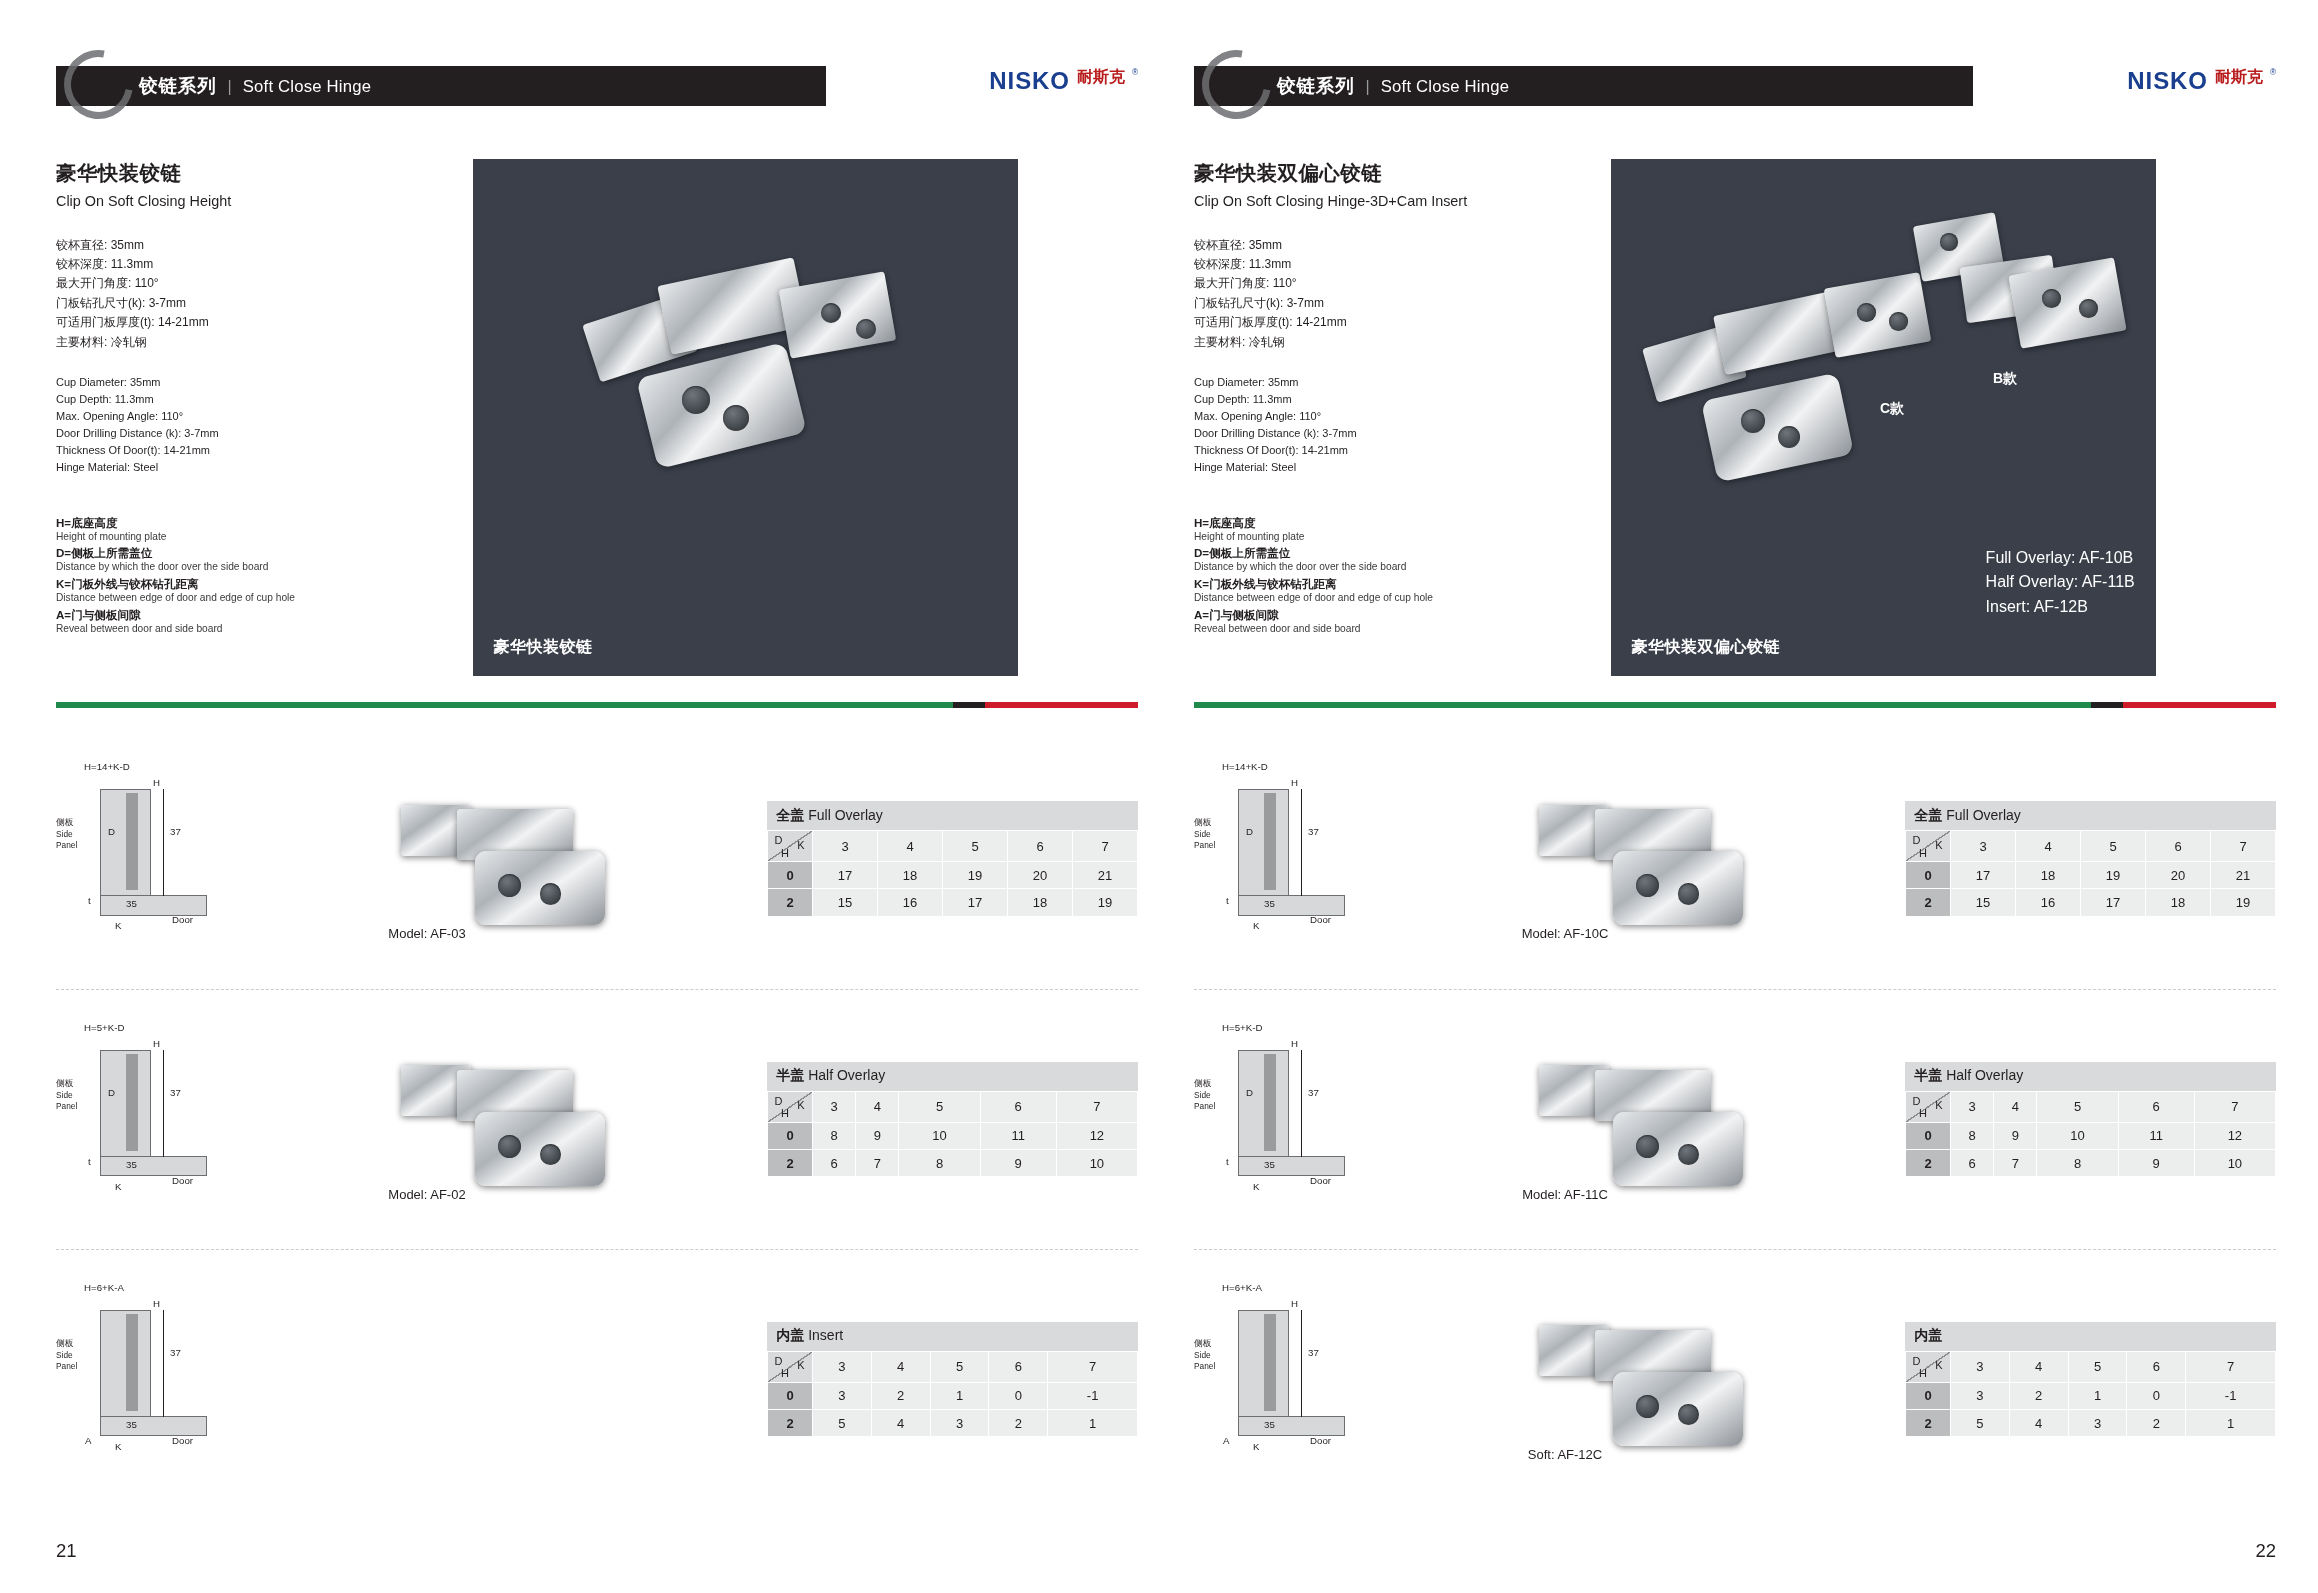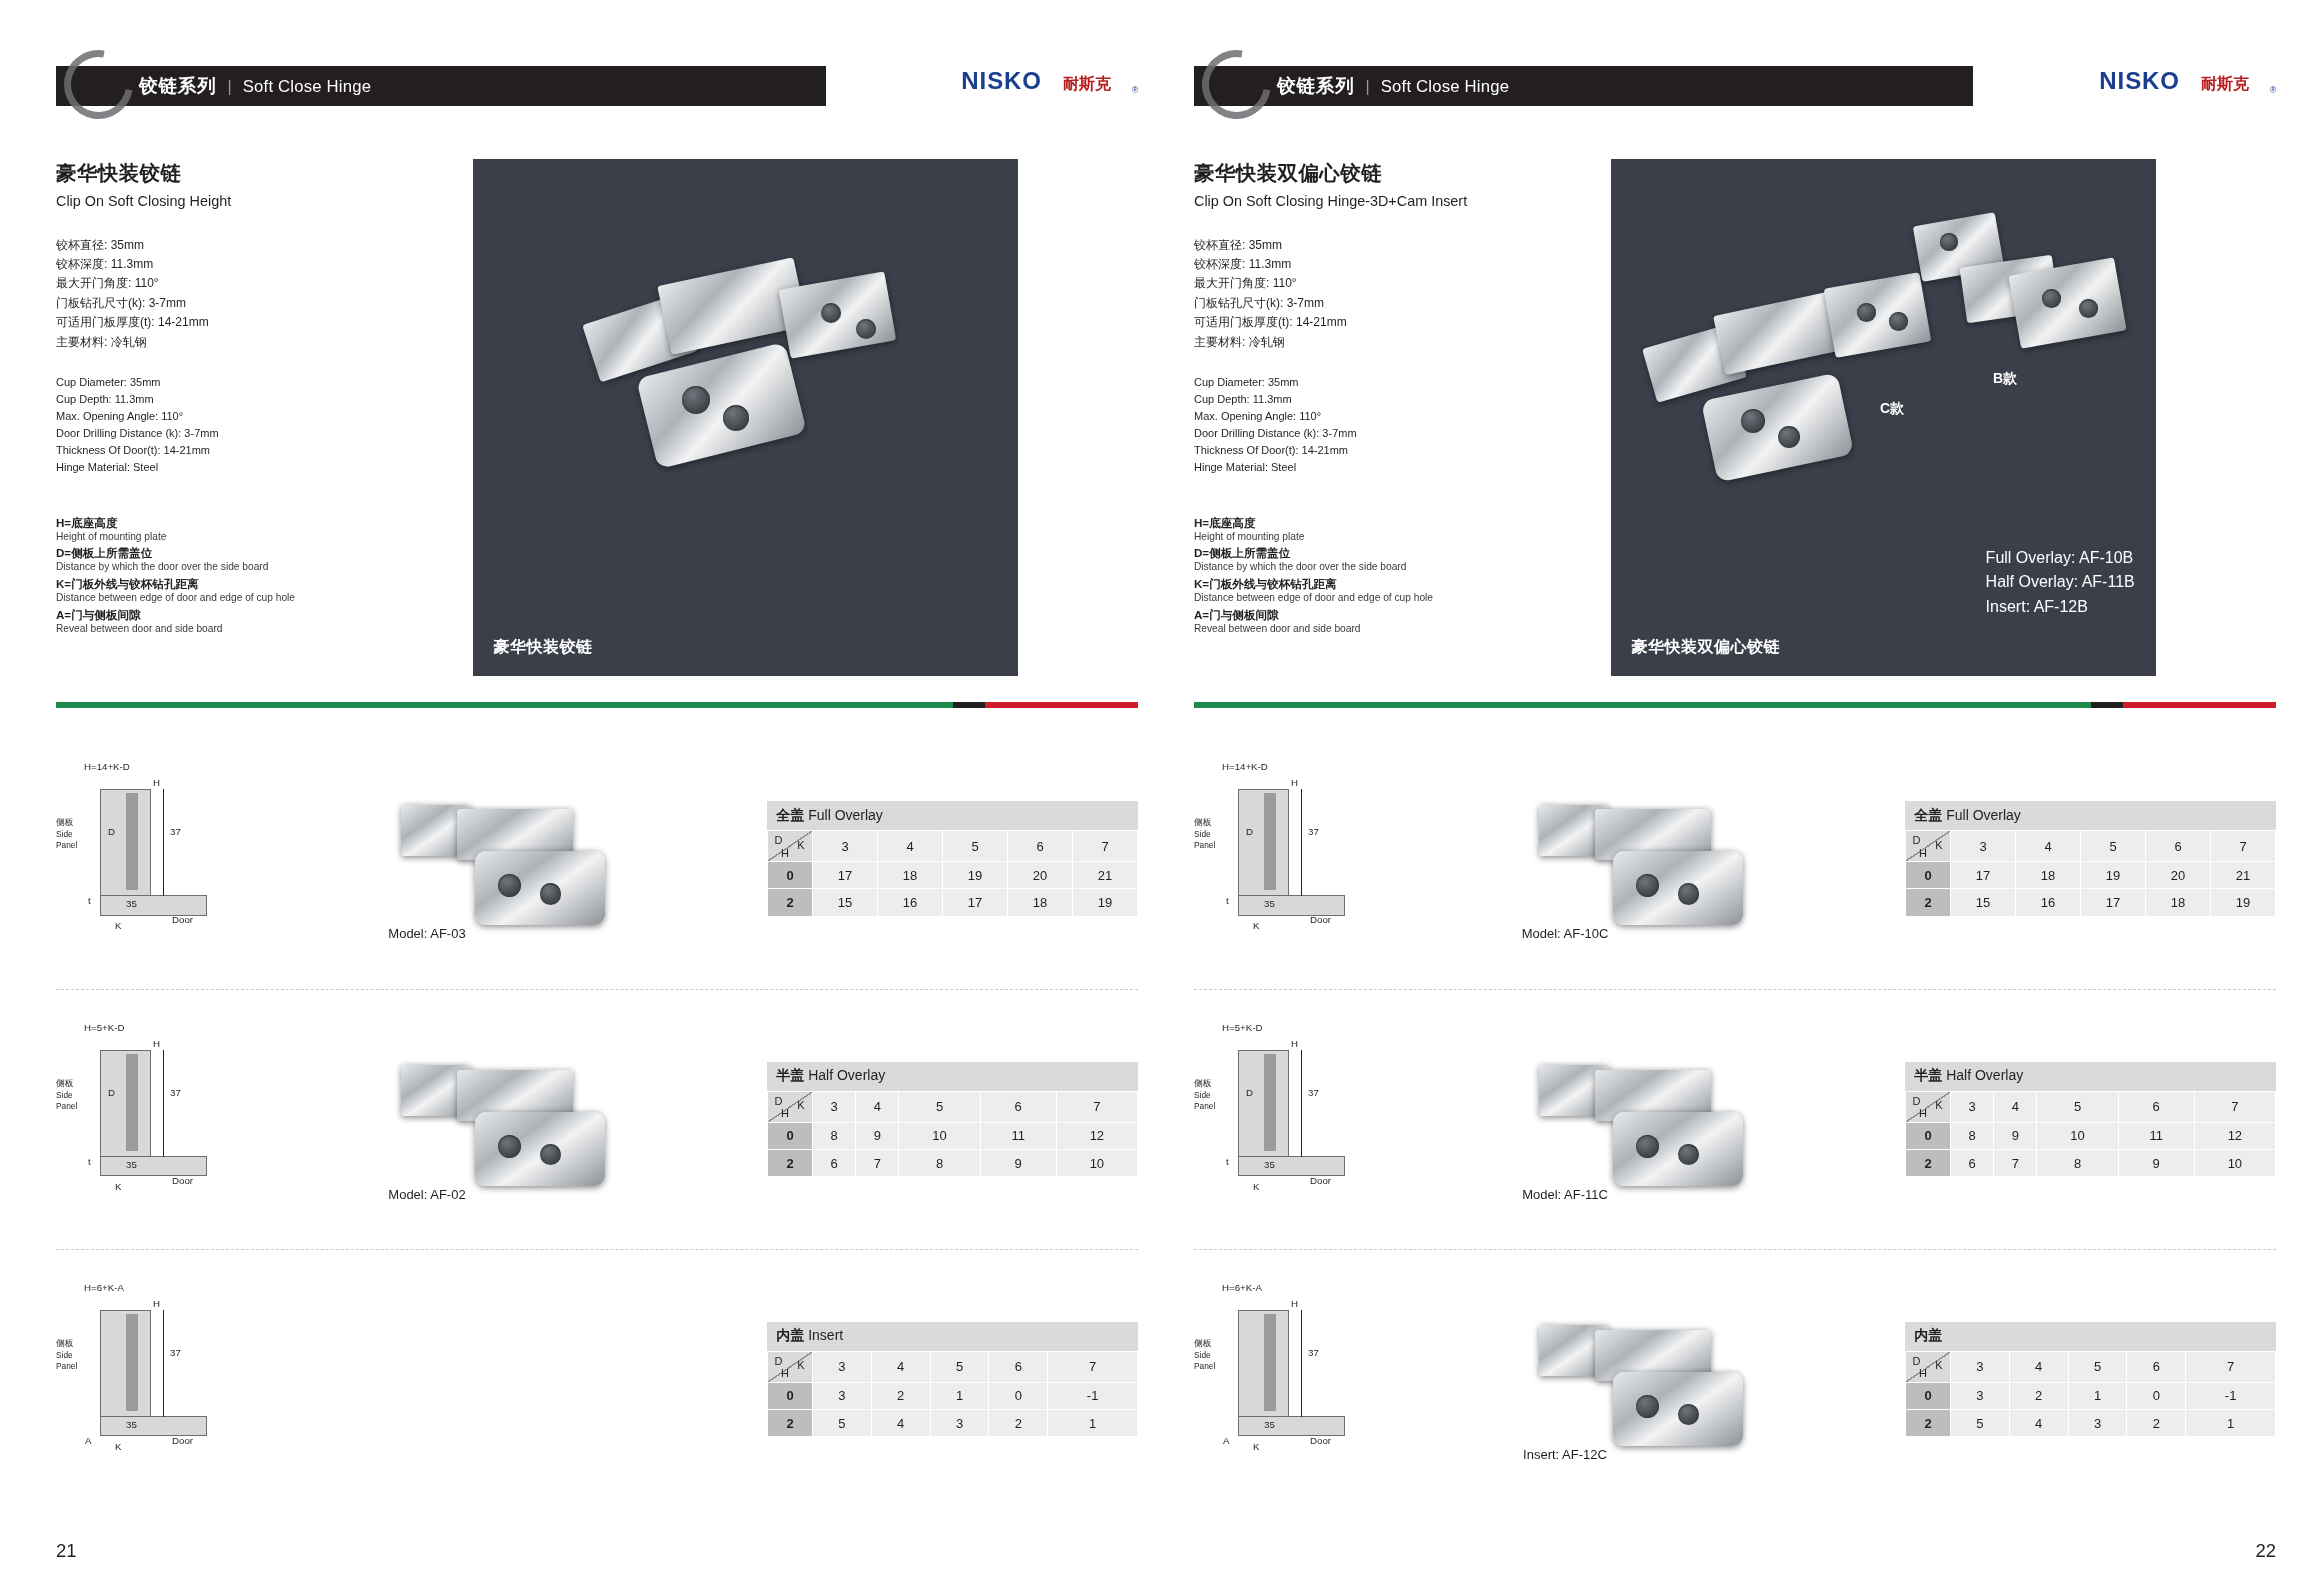--- a/index.html
+++ b/index.html
@@ -43,21 +43,21 @@
     position:relative; z-index:3;
     margin-left:83px;
     display:flex; align-items:baseline; gap:11px;
     color:#ffffff;
   }
   .hdr-cn { font-size:18.5px; font-weight:bold; letter-spacing:0.9px; }
   .hdr-sep { color:#9a9a9a; font-size:16px; }
   .hdr-en { font-size:16.7px; letter-spacing:0.2px; }
   .brand {
     position:absolute; right:0; top:21.3px;
-    display:flex; align-items:flex-end; gap:21px;
+    display:flex; align-items:flex-start; gap:7px;
   }
   .brand-n { font-size:24px; font-weight:bold; color:#1b3f8f; letter-spacing:0.9px;}
   .brand-cn { font-size:16px; font-weight:bold; color:#b91c1c; }
   .brand-r { font-size:8.3px; color:#1b3f8f; vertical-align:super; }
 
   
   .top { display:flex; margin-top:34px; }
   .specs { width:417px; padding-right:9.3px; }
   .title-cn { font-size:20.4px; font-weight:bold; letter-spacing:0.5px; }
   .title-en { font-size:14.4px; margin-top:5.6px; color:#231f20; }
@@ -669,21 +669,21 @@
           <div class="dg-line" style="left:107px; top:28px; width:0.9px; height:107px;"></div>
         </div>
         <div class="prodimg">
           <div class="hg" style="left:83px; top:18.5px; width:218px; height:139px; position:relative; display:inline-block;">
             <div class="plate" style="left:0; top:9.3px; width:70px; height:51px;"></div>
             <div class="arm" style="left:56px; top:14px; width:116px; height:51px;"></div>
             <div class="cup" style="left:74px; top:56px; width:130px; height:74px; border-radius:11px;"></div>
             <div class="hole" style="left:97px; top:79px; width:23px; height:23px;"></div>
             <div class="hole" style="left:139px; top:88px; width:21.3px; height:21.3px;"></div>
           </div>
-          <div class="model-label">Insert: AF-12C</div>
+          <div class="model-label">Soft: AF-12C</div>
         </div>
         <div class="tablewrap">
           <div class="tbl-title">
             <span>内盖</span>
             <span class="en"></span>
           </div>
           <table class="ov">
             <tbody>
                 <tr>
               <td class="corner">

